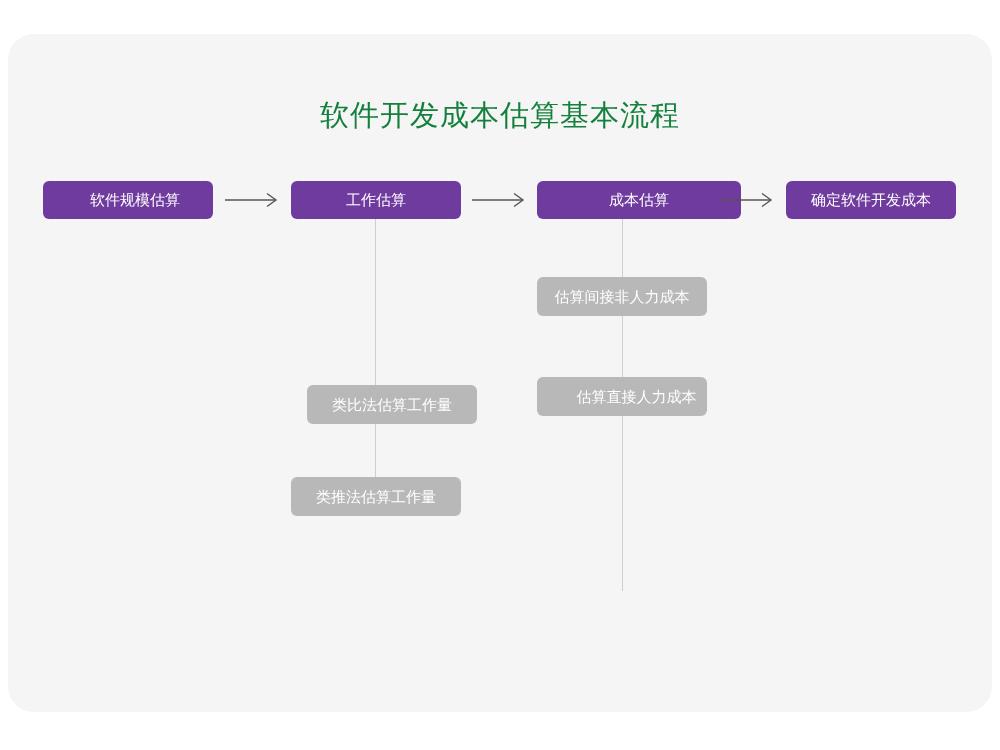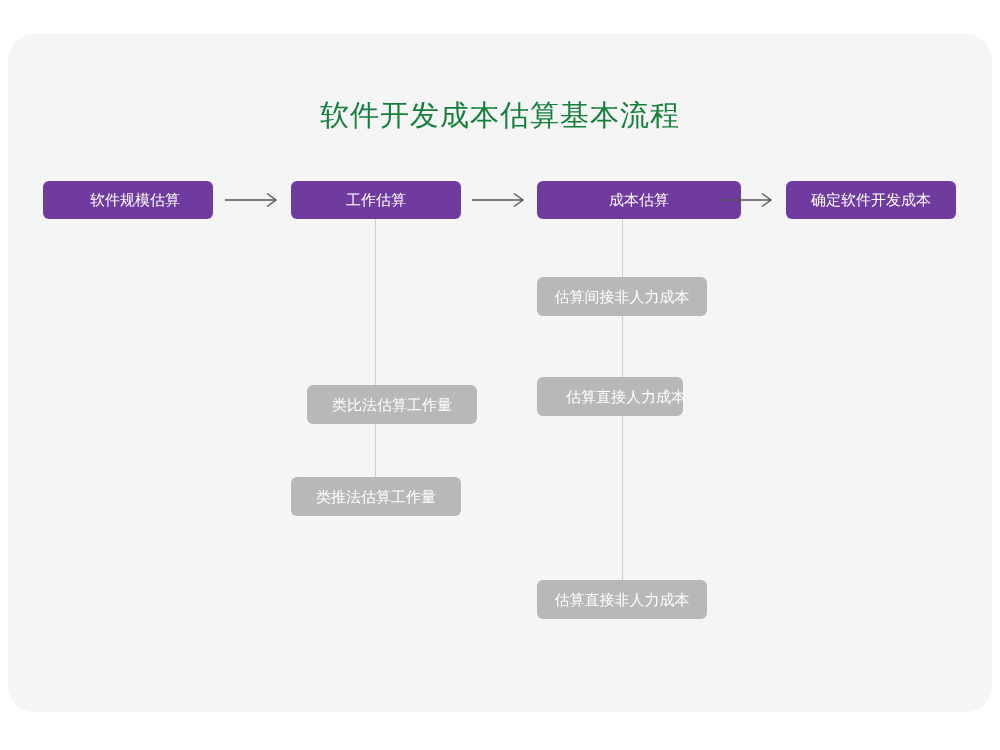--- a/index.html
+++ b/index.html
@@ -132,18 +132,17 @@
     </svg>
   </div>
 
 
   <div class="node-secondary" style="left:291px; top:385px; width:170px;margin-left:16px;">类比法估算工作量</div>
 
   <div class="node-secondary" style="left:537px; top:277px; width:170px;">估算间接非人力成本</div>
 
   <div class="node-secondary" style="left:291px; top:477px; width:170px;">类推法估算工作量</div>
 
-  <div class="node-secondary" style="left:537px; top:377px; width:146px;padding-left:29px;">估算直接人力成本</div>
+  <div class="node-secondary" style="left:537px; top:377px; width:170px;padding-left:29px;">估算直接人力成本</div>
 
 
-  <div class="node-secondary" style="left:537px; top:580px; width:170px;">估算直接非人力成本</div>
 
 </div>
 
 </body></html>

